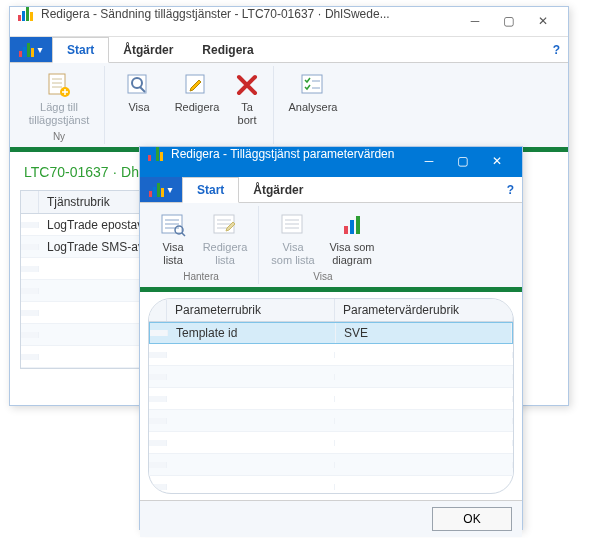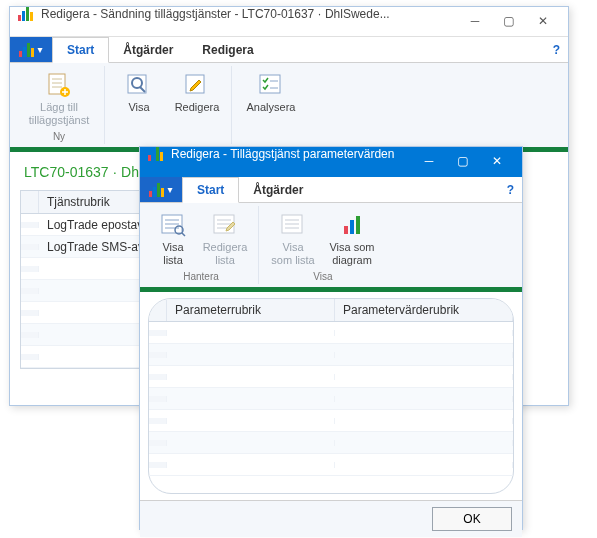--- a/index.html
+++ b/index.html
@@ -237,20 +237,29 @@
         </div>
         <div class="ribbon-item">
           <div class="ribbon-icon">
             <svg width="28" height="26">
                 <rect x="3" y="3" width="18" height="18" fill="#fff" stroke="#8aa5c9"></rect>
                 <path d="M8 16l8-8 2 2-8 8-3 1z" fill="#ffb900" stroke="#b38600"></path>
               </svg>
           </div>
           <span>Redigera</span>
         </div>
+        <div class="ribbon-item" style="width:40px">
+          <div class="ribbon-icon">
+            <svg width="26" height="26">
+                <path d="M5 5l16 16M21 5L5 21" stroke="#c92a2a" stroke-width="4" stroke-linecap="round"></path>
+              </svg>
+          </div>
+          <span>Ta</span>
+          <span>bort</span>
+        </div>
       </div>
       <div class="ribbon-group-label">&nbsp;</div>
     </div>
     <div class="ribbon-group">
       <div class="ribbon-items">
         <div class="ribbon-item" style="width:66px">
           <div class="ribbon-icon">
             <svg width="28" height="26">
                 <rect x="3" y="3" width="20" height="18" fill="#fff" stroke="#8aa5c9"></rect>
                 <path d="M6 8l2 2 3-4M6 15l2 2 3-4" stroke="#2e9e33" stroke-width="1.5" fill="none"></path>
@@ -399,20 +408,25 @@
       <div class="ribbon-group-label">Visa</div>
     </div>
   </div>
   <div class="content" style="padding:6px 8px; flex:1;">
     <div class="grid" style="height:196px; overflow:hidden;border-radius:23px;">
       <div class="grid-header">
         <div class="cell" style="width:18px;"></div>
         <div class="cell" style="width:168px">Parameterrubrik</div>
         <div class="cell" style="flex:1">Parametervärderubrik</div>
       </div>
+      <div class="grid-row sel">
+        <div class="cell" style="width:18px;background:#f3f6fa"></div>
+        <div class="cell" style="width:168px">Template id</div>
+        <div class="cell" style="flex:1">SVE</div>
+      </div>
       <div class="grid-row">
           <div class="cell" style="width:18px;background:#f3f6fa"></div>
           <div class="cell" style="width:168px"></div>
           <div class="cell" style="flex:1"></div>
         </div>
       <div class="grid-row alt">
           <div class="cell" style="width:18px;background:#f3f6fa"></div>
           <div class="cell" style="width:168px"></div>
           <div class="cell" style="flex:1"></div>
         </div>

